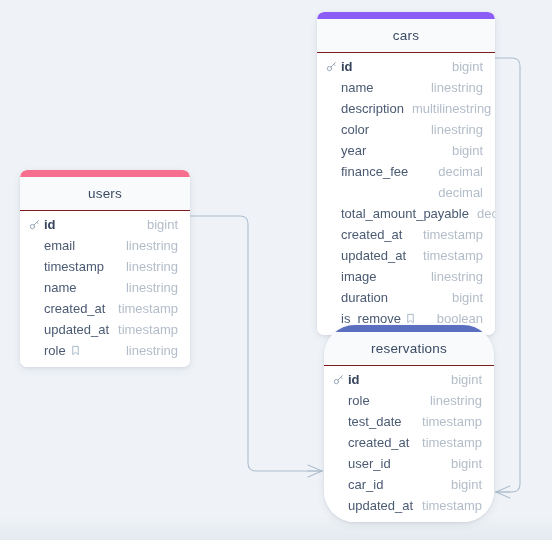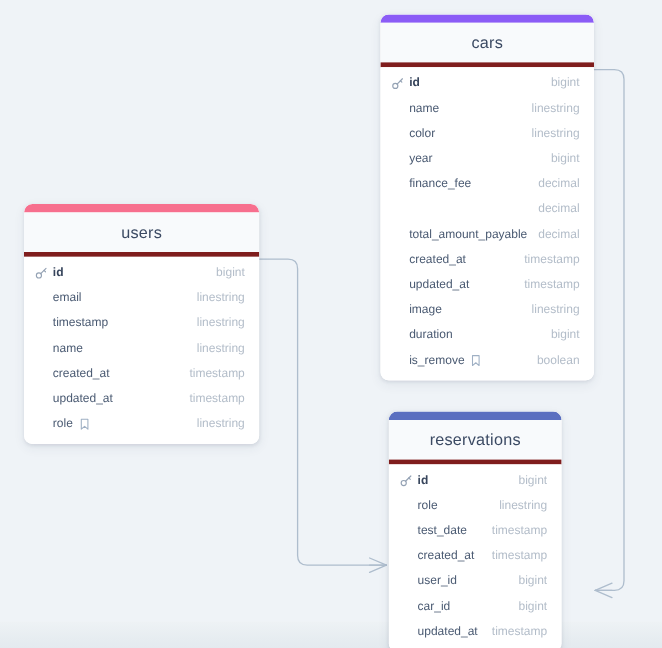--- a/index.html
+++ b/index.html
@@ -50,35 +50,35 @@
     height: 7px;
     width: 100%;
     border-radius: 7px 7px 0 0;
   }
   .card-title {
     height: 33px;
     display: flex;
     align-items: center;
     justify-content: center;
     background: #f8fafc;
-    border-bottom: 4px solid #7f1d1d;
+    border-bottom: 1px solid #7f1d1d;
     font-size: 13.5px;
     color: #3b4a63;
     letter-spacing: .2px;
   }
   .rows {
     padding: 3px 0 6px 0;
     background: #ffffff;
   }
   .row {
     display: flex;
     align-items: center;
     height: 21px;
     padding: 0 12px 0 9px;
-    font-size: 10px;
+    font-size: 13px;
     box-sizing: border-box;
   }
   .row .fname {
     color: #4a5a72;
     display: flex;
     align-items: center;
     gap: 4px;
     white-space: nowrap;
   }
   .row.pk .fname {
@@ -136,21 +136,21 @@
 
       <path d="M 495,58 L 512,58 Q 520,58 520,66 L 520,484 Q 520,492 512,492 L 496,492"></path>
       <g>
         <path d="M 496,492 L 510,486"></path>
         <path d="M 496,492 L 510,492"></path>
         <path d="M 496,492 L 510,498"></path>
       </g>
     </g>
   </svg>
 
-<div class="table-card" style="left: 20px; top: 170px; width: 196px;">
+<div class="table-card" style="left: 20px; top: 170px; width: 170px;">
       <div class="accent-bar" style="background: rgb(247, 111, 142);"></div>
       <div class="card-title">users</div>
       <div class="rows">
         <div class="row pk">
           <span class="fname">
             <span class="key-icon">
               <svg class="icon-svg" viewBox="0 0 16 16" fill="none" stroke="currentColor" stroke-width="1.4" stroke-linecap="round">
                 <circle cx="5" cy="11" r="3.1"></circle>
                 <path d="M7.2 8.8 L13.6 2.4"></path>
                 <path d="M11.2 4.8 L12.9 6.5"></path>
@@ -229,20 +229,27 @@
         <div class="row">
           <span class="fname">
             <span class="key-spacer"></span>
             <span>name</span>
           </span>
           <span class="ftype">linestring</span>
         </div>
         <div class="row">
           <span class="fname">
             <span class="key-spacer"></span>
+            <span>description</span>
+          </span>
+          <span class="ftype">multilinestring</span>
+        </div>
+        <div class="row">
+          <span class="fname">
+            <span class="key-spacer"></span>
             <span>color</span>
           </span>
           <span class="ftype">linestring</span>
         </div>
         <div class="row">
           <span class="fname">
             <span class="key-spacer"></span>
             <span>year</span>
           </span>
           <span class="ftype">bigint</span>
@@ -299,21 +306,21 @@
             <span class="bookmark-icon">
               <svg class="icon-svg" viewBox="0 0 12 16" fill="none" stroke="currentColor" stroke-width="1.3" stroke-linejoin="round">
                 <path d="M2 2 H10 V14 L6 10.6 L2 14 Z"></path>
               </svg>
             </span>
           </span>
           <span class="ftype">boolean</span>
         </div>
       </div>
     </div>
-    <div class="table-card" style="left: 324px; top: 343px; width: 144px;">
+    <div class="table-card" style="left: 324px; top: 325px; width: 170px; border-radius: 31px;">
       <div class="accent-bar" style="background: rgb(90, 111, 192);"></div>
       <div class="card-title">reservations</div>
       <div class="rows">
         <div class="row pk">
           <span class="fname">
             <span class="key-icon">
               <svg class="icon-svg" viewBox="0 0 16 16" fill="none" stroke="currentColor" stroke-width="1.4" stroke-linecap="round">
                 <circle cx="5" cy="11" r="3.1"></circle>
                 <path d="M7.2 8.8 L13.6 2.4"></path>
                 <path d="M11.2 4.8 L12.9 6.5"></path>

